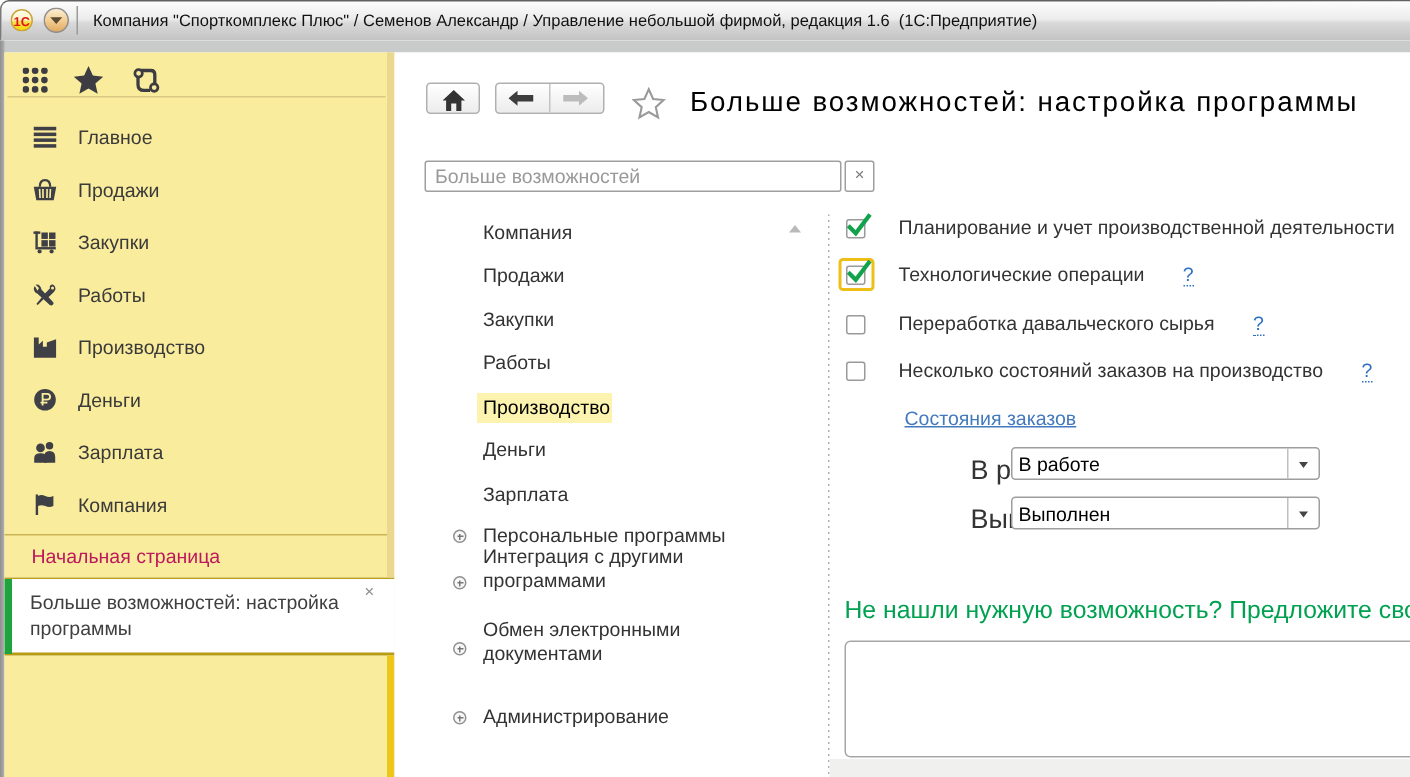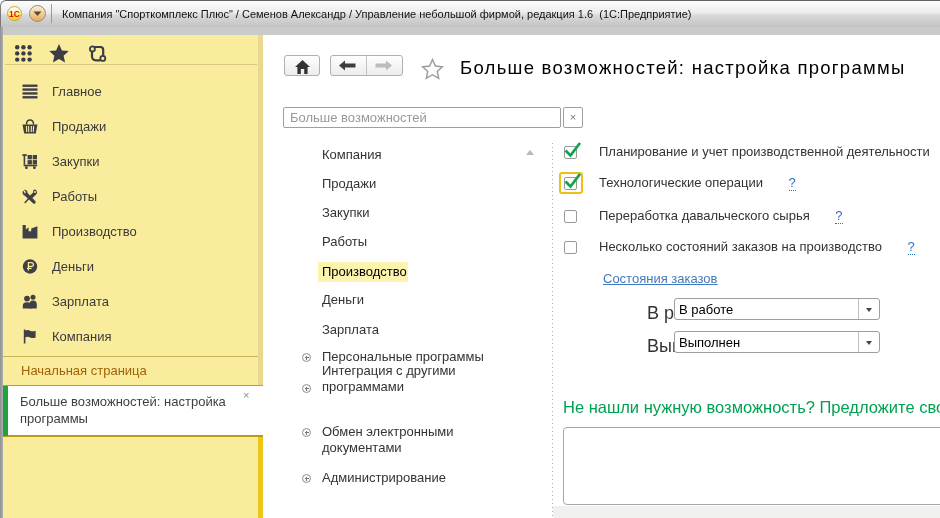--- a/index.html
+++ b/index.html
@@ -17,21 +17,21 @@
 
 
 #sidebar { left:3px; top:35px; width:260px; height:483px; background:#faec9d; }
 #sbstrip { left:255px; top:0; width:5px; height:350px; background:#e9d88e; }
 #sbstrip2 { left:255px; top:402px; width:5px; height:81px; background:#ecc71a; }
 #sbline1 { left:2px; top:29px; width:252px; height:1px; background:#d8c883; }
 .mitem { left:0; width:255px; height:35px; }
 .mtext { position:absolute; left:49px; top:0; height:35px; line-height:35px; font-size:13px; color:#3a3a3a; white-space:nowrap; }
 .micon { position:absolute; left:19px; top:10px; width:16px; height:15px; }
 #nsline1 { left:0px; top:321px; width:255px; height:1px; background:#c9b554; }
-#nstext { left:18px; top:322px; height:27px; line-height:27px; font-size:13px; color:#a16207;text-align:center; }
+#nstext { left:18px; top:322px; height:27px; line-height:27px; font-size:13px; color:#be185d;text-align:center; }
 #tab { left:0px; top:350px; width:260px; height:52px; background:#fff; border-top:1px solid #bda020; border-bottom:2px solid #b89c14; }
 #tabbar { left:0px; top:351px; width:5px; height:50px; background:#1ea33f; }
 #tabtext { left:17px; top:358px; width:220px; font-size:13px; line-height:17px; color:#3f3f3f; }
 #tabx { left:240px; top:354px; width:12px; height:12px; font-size:11px; color:#8a8a8a; line-height:12px; }
 
 
 #main { left:263px; top:35px; width:677px; height:483px; background:#fff; }
 .btn { position:absolute; border:1px solid #b0b0b0; border-radius:3px; background:linear-gradient(#ffffff,#ececec); }
 #title { left:197px; top:22px; width:480px; font-size:18.5px; letter-spacing:1.27px; color:#000; white-space:nowrap; }
 #search { left:20px; top:72px; width:278px; height:21px; border:1px solid #9f9f9f; border-radius:2px; background:#fff; }
@@ -250,21 +250,21 @@
     <div class="abs cat" style="top:170px">Закупки</div>
     <div class="abs cat" style="top:199px">Работы</div>
     <div class="abs cat" style="top:229px;color:#000">Производство</div>
     <div class="abs cat" style="top:257px">Деньги</div>
     <div class="abs cat" style="top:287px">Зарплата</div>
     <div class="abs pluscirc" style="top:318px"></div>
     <div class="abs cat" style="top:314px">Персональные программы</div>
     <div class="abs pluscirc" style="top:349px"></div>
     <div class="abs cat" style="top:328px">Интеграция с другими<br>программами</div>
     <div class="abs pluscirc" style="top:393px"></div>
-    <div class="abs cat" style="top:389px">Обмен электронными<br>документами</div>
+    <div class="abs cat" style="top:377px">Обмен электронными<br>документами</div>
     <div class="abs pluscirc" style="top:439px"></div>
     <div class="abs cat" style="top:435px">Администрирование</div>
 
     <div class="abs cb" style="top:111px"></div>
     <div class="abs" id="focusring"></div>
     <div class="abs cb" style="top:142px"></div>
     <div class="abs cb" style="top:175px"></div>
     <div class="abs cb" style="top:206px"></div>
     <svg class="abs" style="left:300px;top:106px" width="20" height="18" viewBox="0 0 20 18">
         <path d="M2.5 9.5 L7.5 14.5 L17 2" fill="none" stroke="#12a24b" stroke-width="2.8"></path>

